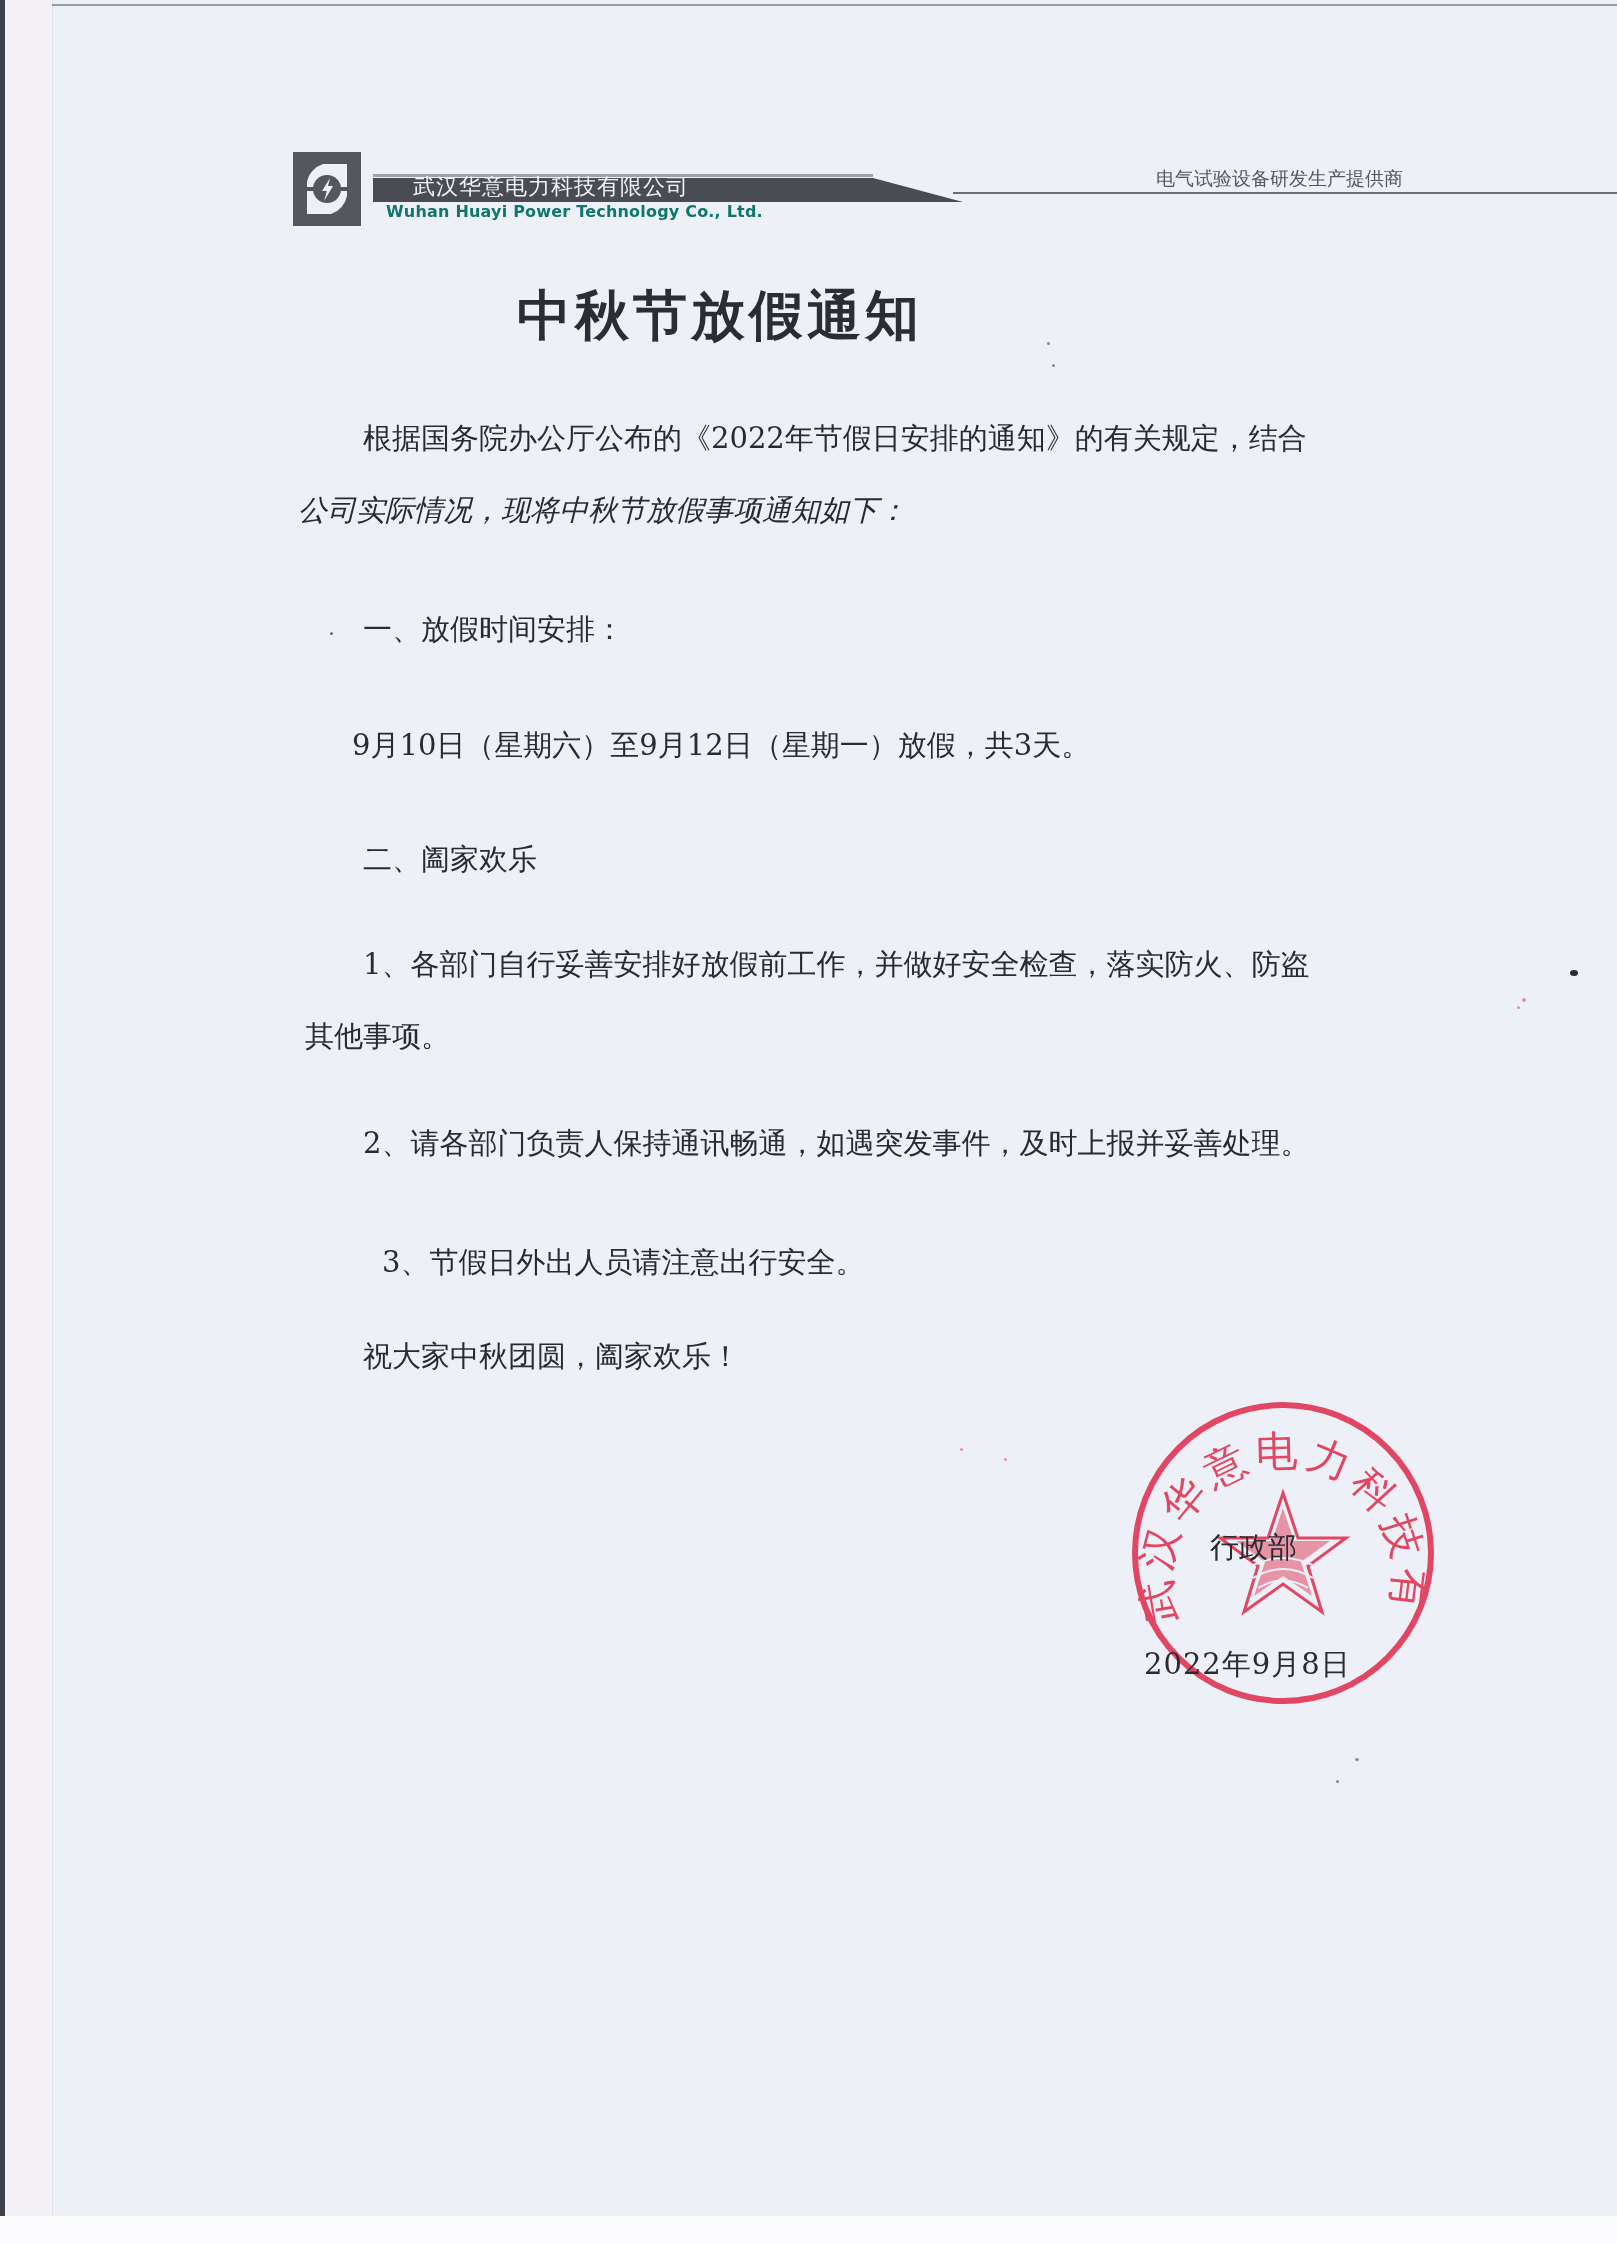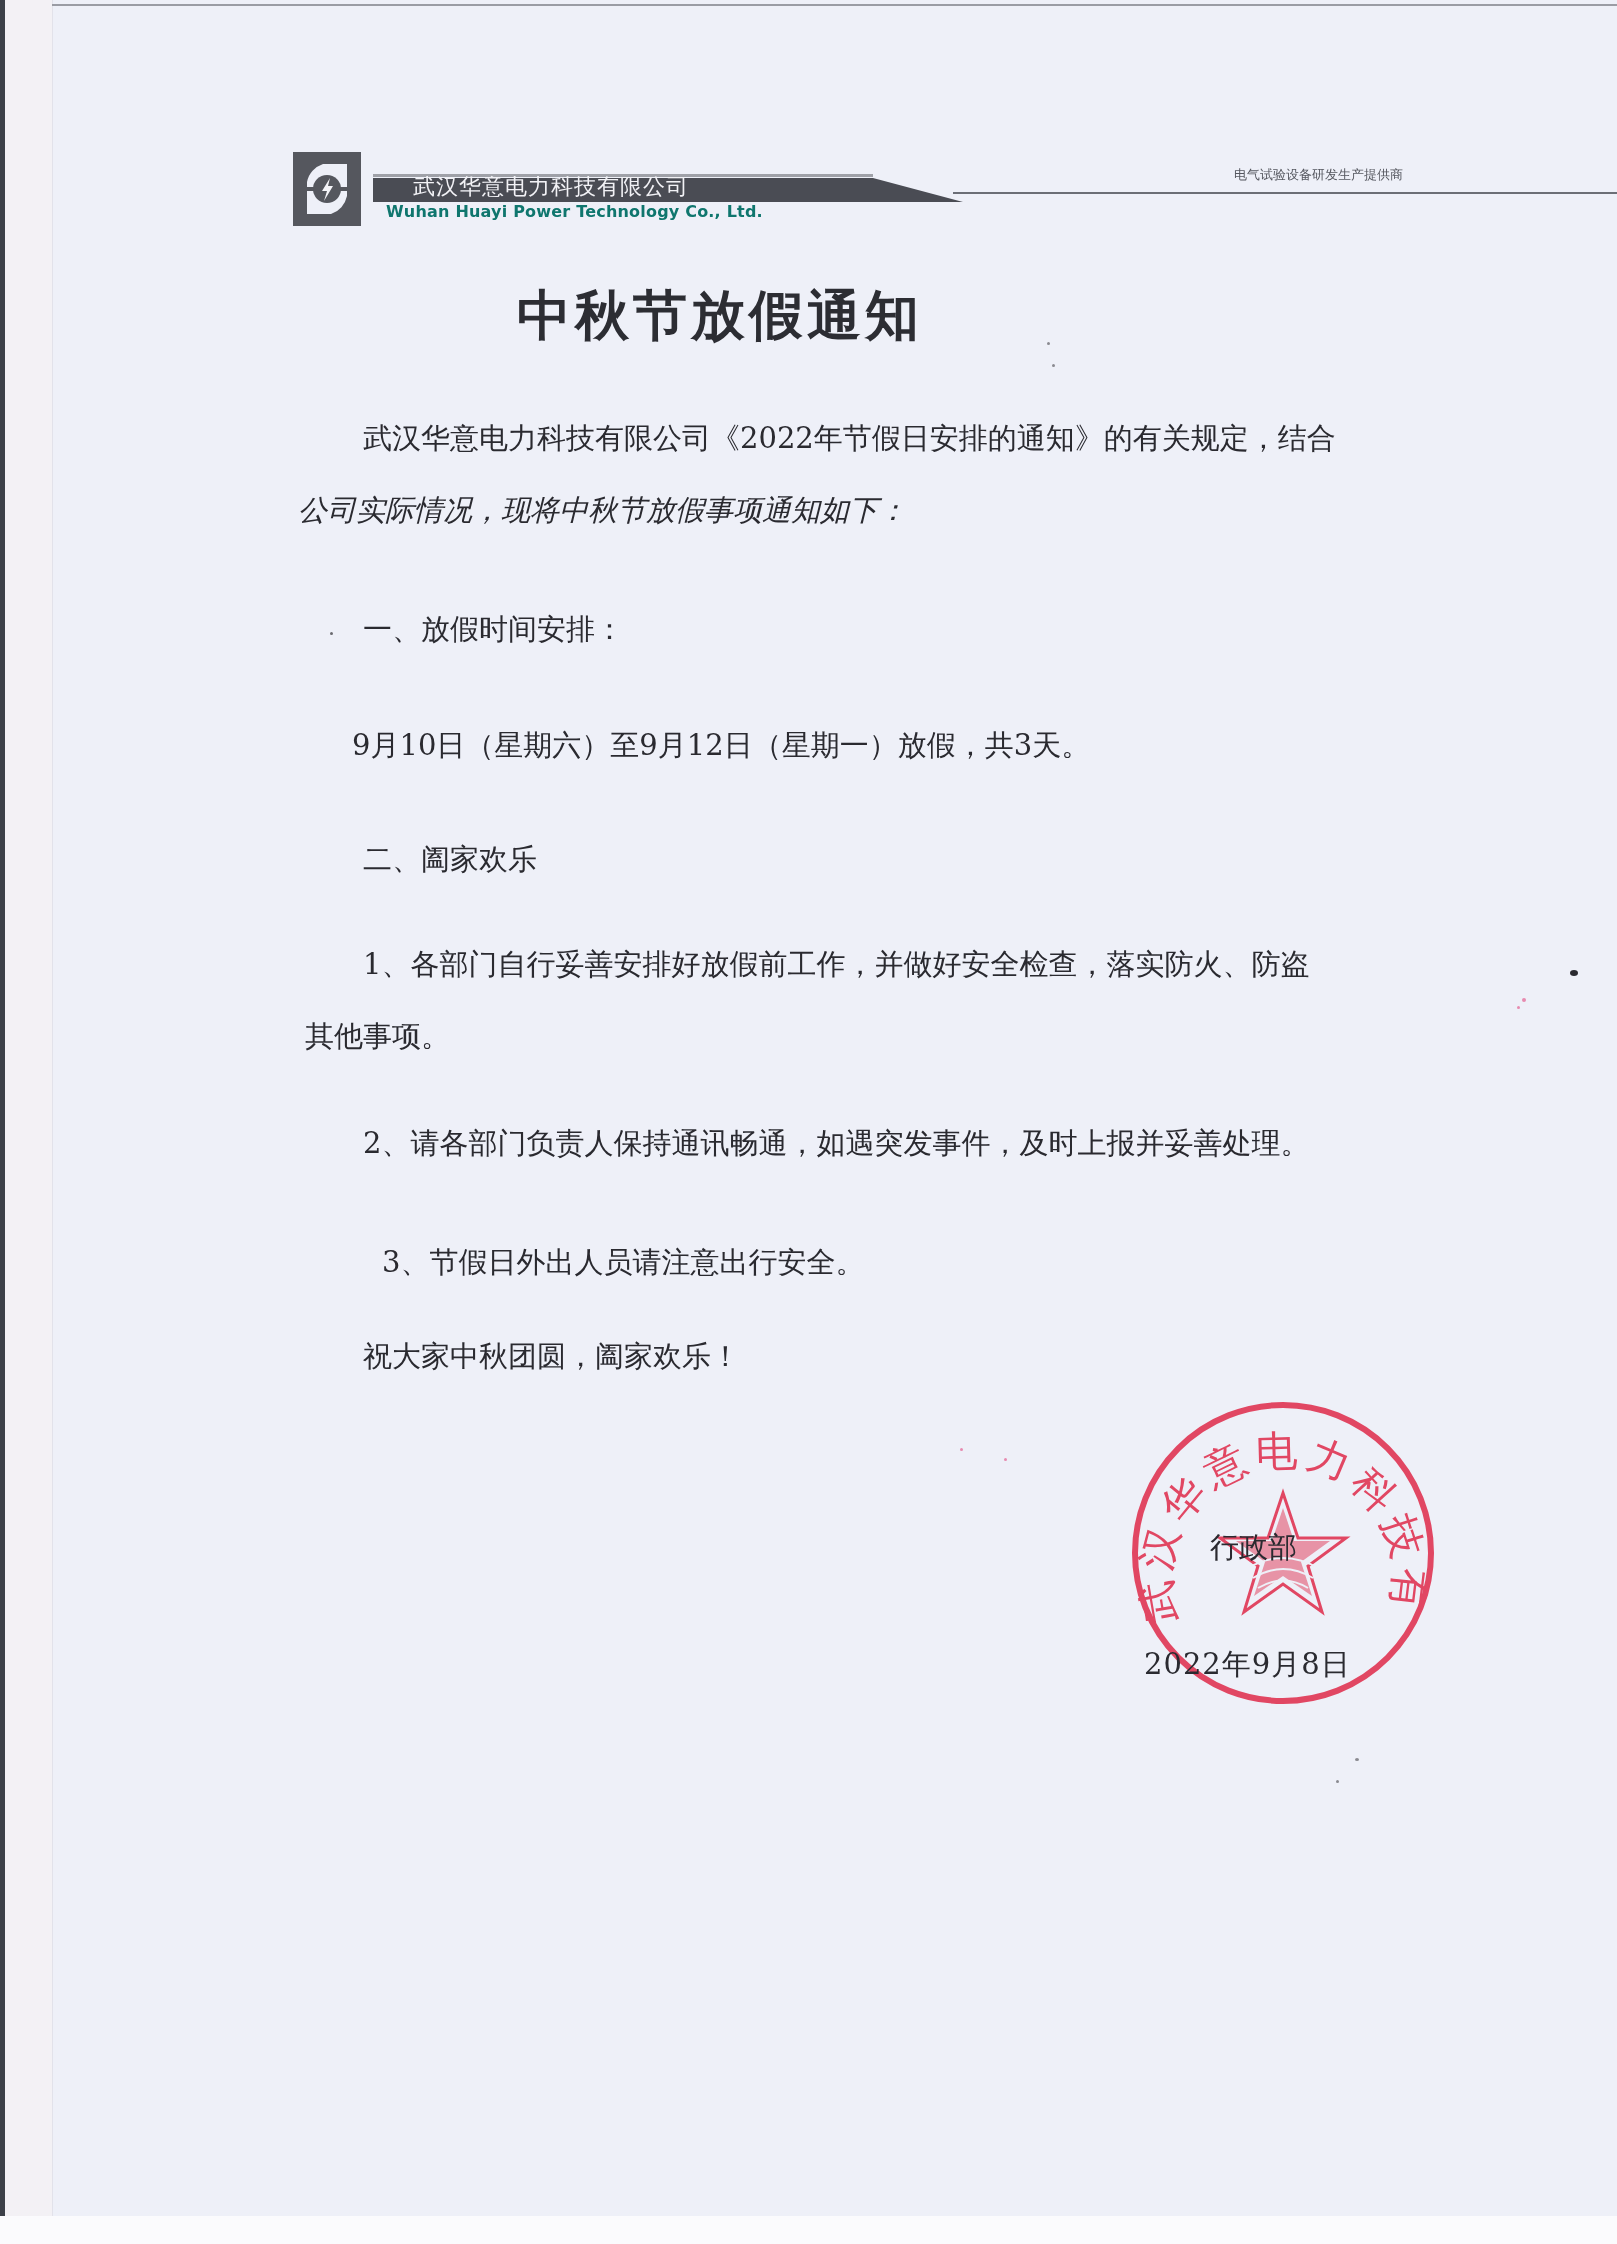--- a/index.html
+++ b/index.html
@@ -55,21 +55,21 @@
       font-weight: bold; font-size: 16px; color: #0f766e;
       white-space: nowrap; letter-spacing: 0.2px;
     }
     .rule {
       position: absolute; left: 660px; top: 42px; width: 1450px; height: 2px;
       background: #6b6e76;
     }
     .tagline {
       position: absolute; right: 0px; top: 16px;
       font-family: "DejaVu Sans", "Liberation Sans", sans-serif;
-      font-size: 13px; color: #55575f; white-space: nowrap;
+      font-size: 19px; color: #55575f; white-space: nowrap;
     }
 
     
     .title {
       position: absolute; left: 0; width: 1440px; top: 280px;
       text-align: center;
       font-family: "DejaVu Sans", "Liberation Sans", sans-serif;
       font-weight: bold; font-size: 54px; color: #2c2d33;
       letter-spacing: 4px;
     }
@@ -146,21 +146,21 @@
     <rect x="0" y="0" width="500" height="3" fill="#9fa1a8"></rect>
   </svg>
   <div class="banner-text">武汉华意电力科技有限公司</div>
   <div class="banner-en">Wuhan Huayi Power Technology Co., Ltd.</div>
   <div class="rule"></div>
   <div class="tagline">电气试验设备研发生产提供商</div>
 </div>
 
 <div class="title">中秋节放假通知</div>
 
-<div class="body-text p-intro-1">武汉华意电力科技有限公司《2022年节假日安排的通知》的有关规定，结合</div>
+<div class="body-text p-intro-1">根据国务院办公厅公布的《2022年节假日安排的通知》的有关规定，结合</div>
 <div class="body-text p-intro-2">公司实际情况，现将中秋节放假事项通知如下：</div>
 
 <div class="bullet-dot"></div>
 <div class="body-text h-one">一、放假时间安排：</div>
 <div class="body-text p-dates">9月10日（星期六）至9月12日（星期一）放假，共3天。</div>
 
 <div class="body-text h-two">二、阖家欢乐</div>
 <div class="body-text p-item1-1">1、各部门自行妥善安排好放假前工作，并做好安全检查，落实防火、防盗</div>
 <div class="body-text p-item1-2">其他事项。</div>
 <div class="body-text p-item2">2、请各部门负责人保持通讯畅通，如遇突发事件，及时上报并妥善处理。</div>

